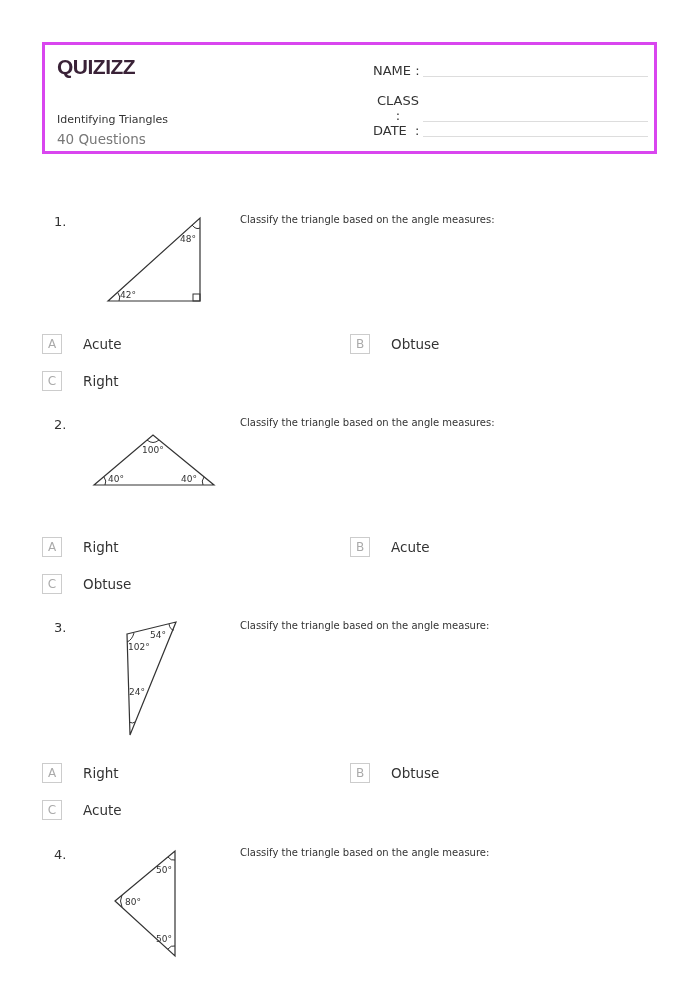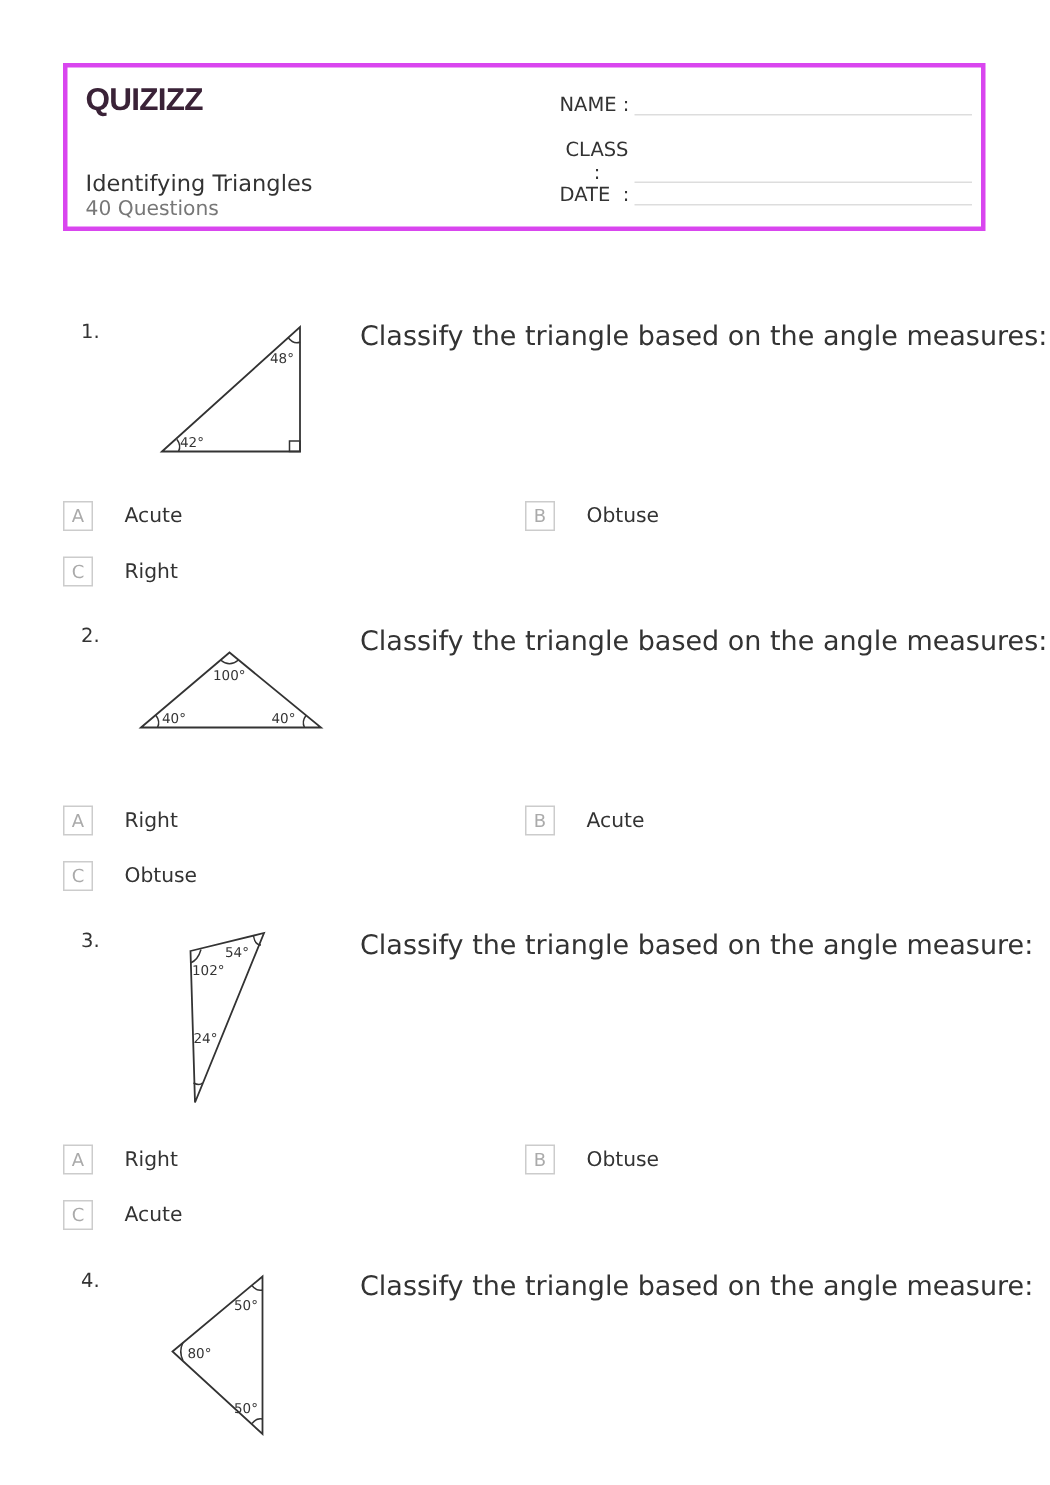--- a/index.html
+++ b/index.html
@@ -1,25 +1,25 @@
 <!DOCTYPE html>
 <html><head>
 <meta charset="utf-8">
 <style>
   html, body { margin:0; padding:0; background:#fff; }
   body { width:700px; height:990px; position:relative; font-family:"DejaVu Sans", sans-serif; color:#333; overflow:hidden; }
   .header-box { position:absolute; left:42px; top:42px; width:615px; height:112px; border:3px solid #d946ef; box-sizing:border-box; }
   .logo { position:absolute; left:12px; top:10px; font-family:"Liberation Sans", sans-serif; font-weight:bold; font-size:21px; color:#3a2237; letter-spacing:-0.5px; }
-  .ws-title { position:absolute; left:12px; top:68px; font-size:15px; color:#333; }
+  .ws-title { position:absolute; left:12px; top:68px; font-size:11px; color:#333; }
   .ws-count { position:absolute; left:12px; top:86px; font-size:13.5px; color:#777; }
   .field { position:absolute; left:328px; font-size:13px; color:#333; display:flex; align-items:flex-end; }
   .field .label { width:50px; }
   .field .line { position:absolute; left:50px; width:225px; border-bottom:1px solid #ddd; bottom:1px; height:1px; }
   .q-num { position:absolute; left:54px; font-size:13px; color:#333; }
-  .q-text { position:absolute; left:240px; font-size:18px; color:#333; }
+  .q-text { position:absolute; left:240px; font-size:10px; color:#333; }
   .fig { position:absolute; }
   .opt { position:absolute; display:flex; align-items:center; font-size:13.5px; color:#333; }
   .opt .box { width:20px; height:20px; border:1px solid #ccc; box-sizing:border-box; display:flex; align-items:center; justify-content:center; font-size:12px; color:#aaa; margin-right:21px; }
   svg text { font-family:"DejaVu Sans", sans-serif; font-size:9px; fill:#333; }
 </style>
 </head>
 <body>
 
 <div class="header-box">
   <div class="logo">QUIZIZZ</div>

